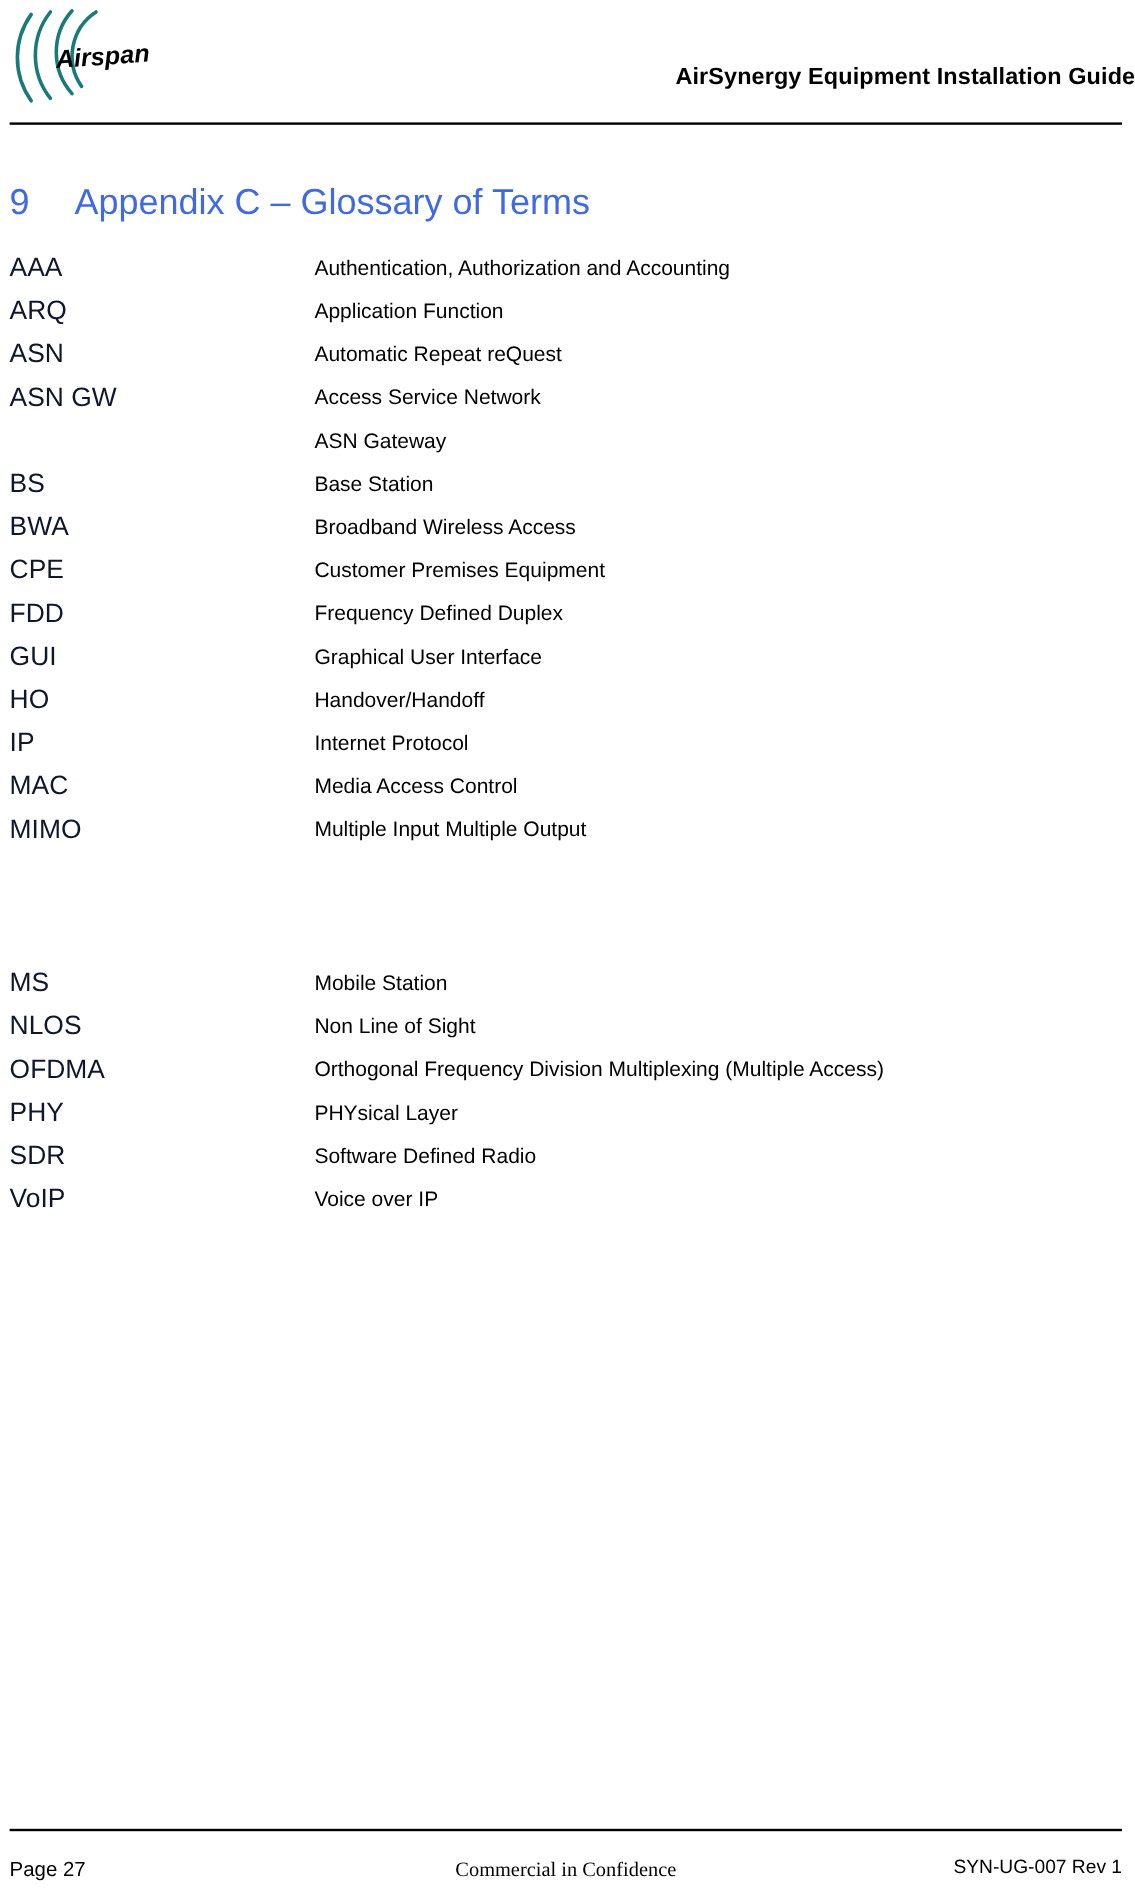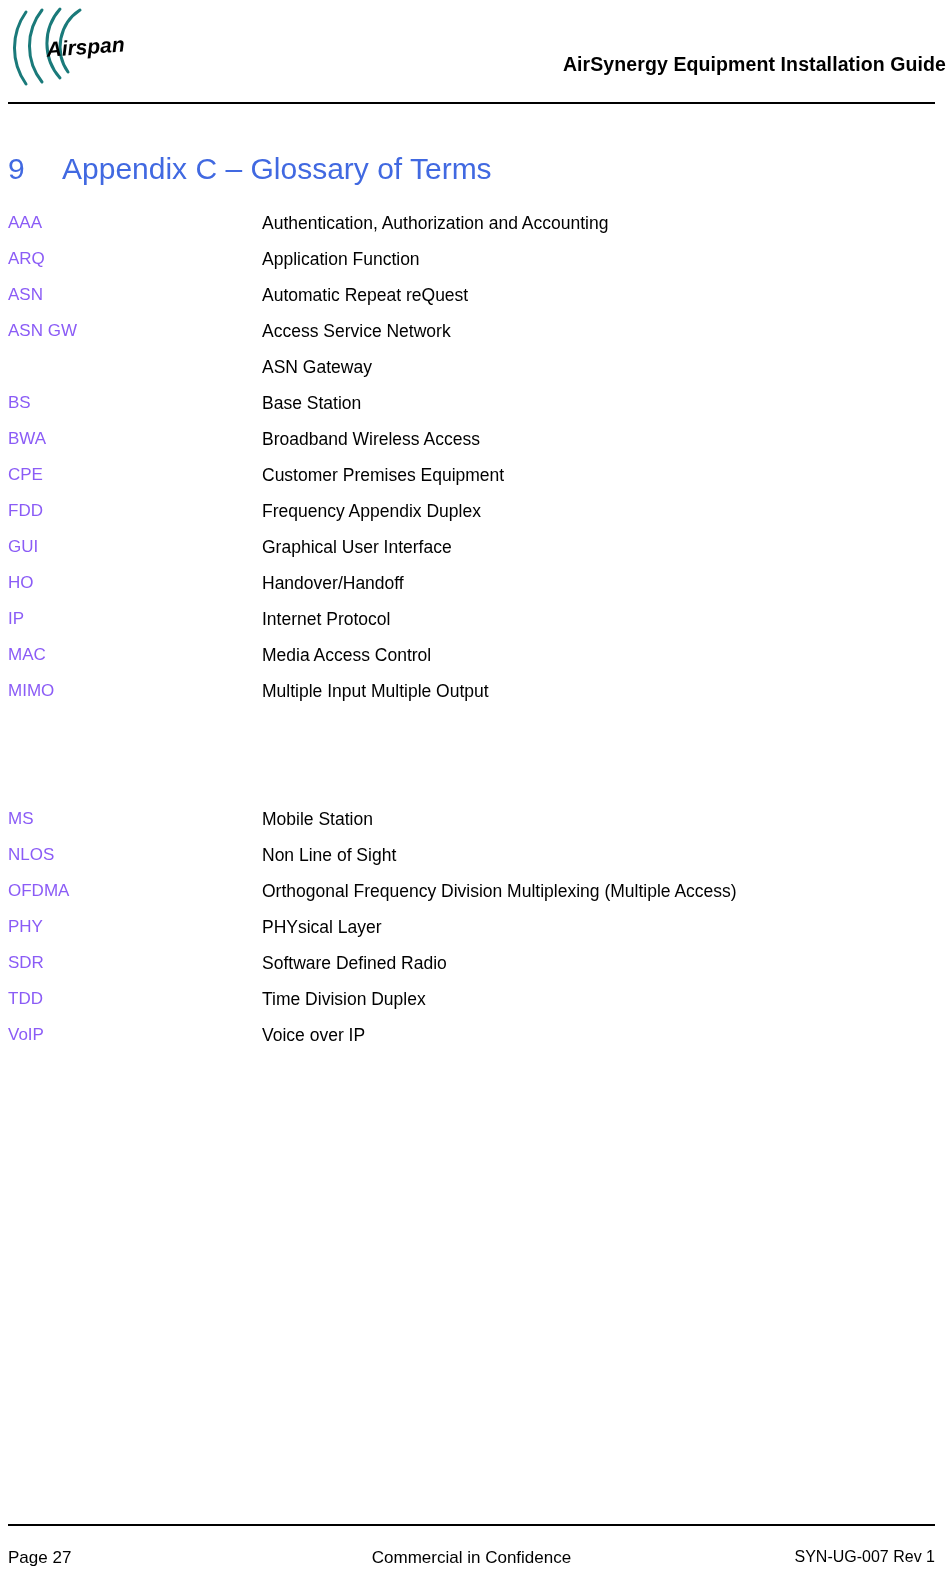--- a/index.html
+++ b/index.html
@@ -87,22 +87,22 @@
     height: 36px;
     line-height: 36px;
   }
   .glossary-row.spacer-row {
     height: 46px;
   }
   .term {
     position: absolute;
     left: 8px;
     top: 0;
-    font-size: 17px;
-    color: #8b5cf6;
+    font-size: 22px;
+    color: #0f172a;
     white-space: nowrap;
   }
   .definition {
     position: absolute;
     left: 262px;
     top: 0;
     font-size: 17.5px;
     color: #000000;
     white-space: nowrap;
     text-align: center;
@@ -139,20 +139,21 @@
     white-space: nowrap;
   }
   #footer-center {
     position: absolute;
     left: 0;
     top: 0;
     width: 927px;
     text-align: center;
     font-size: 17px;
     white-space: nowrap;
+    font-family: Liberation Serif, serif;
   }
   #footer-right {
     position: absolute;
     right: 0;
     top: 0;
     font-size: 16px;
     white-space: nowrap;
     text-align: right;
   }
 </style>
@@ -212,21 +213,21 @@
       <div class="glossary-row">
         <div class="term">BWA</div>
         <div class="definition">Broadband Wireless Access</div>
       </div>
       <div class="glossary-row">
         <div class="term">CPE</div>
         <div class="definition">Customer Premises Equipment</div>
       </div>
       <div class="glossary-row">
         <div class="term">FDD</div>
-        <div class="definition">Frequency Appendix Duplex</div>
+        <div class="definition">Frequency Defined Duplex</div>
       </div>
       <div class="glossary-row">
         <div class="term">GUI</div>
         <div class="definition">Graphical User Interface</div>
       </div>
       <div class="glossary-row">
         <div class="term">HO</div>
         <div class="definition">Handover/Handoff</div>
       </div>
       <div class="glossary-row">
@@ -261,24 +262,20 @@
         <div class="term">OFDMA</div>
         <div class="definition">Orthogonal Frequency Division Multiplexing (Multiple Access)</div>
       </div>
       <div class="glossary-row">
         <div class="term">PHY</div>
         <div class="definition">PHYsical Layer</div>
       </div>
       <div class="glossary-row">
         <div class="term">SDR</div>
         <div class="definition">Software Defined Radio</div>
-      </div>
-      <div class="glossary-row">
-        <div class="term">TDD</div>
-        <div class="definition">Time Division Duplex</div>
       </div>
       <div class="glossary-row">
         <div class="term">VoIP</div>
         <div class="definition">Voice over IP</div>
       </div>
     </div>
 
   <div id="page-footer">
     <div id="footer-rule"></div>
     <div id="footer-row">

